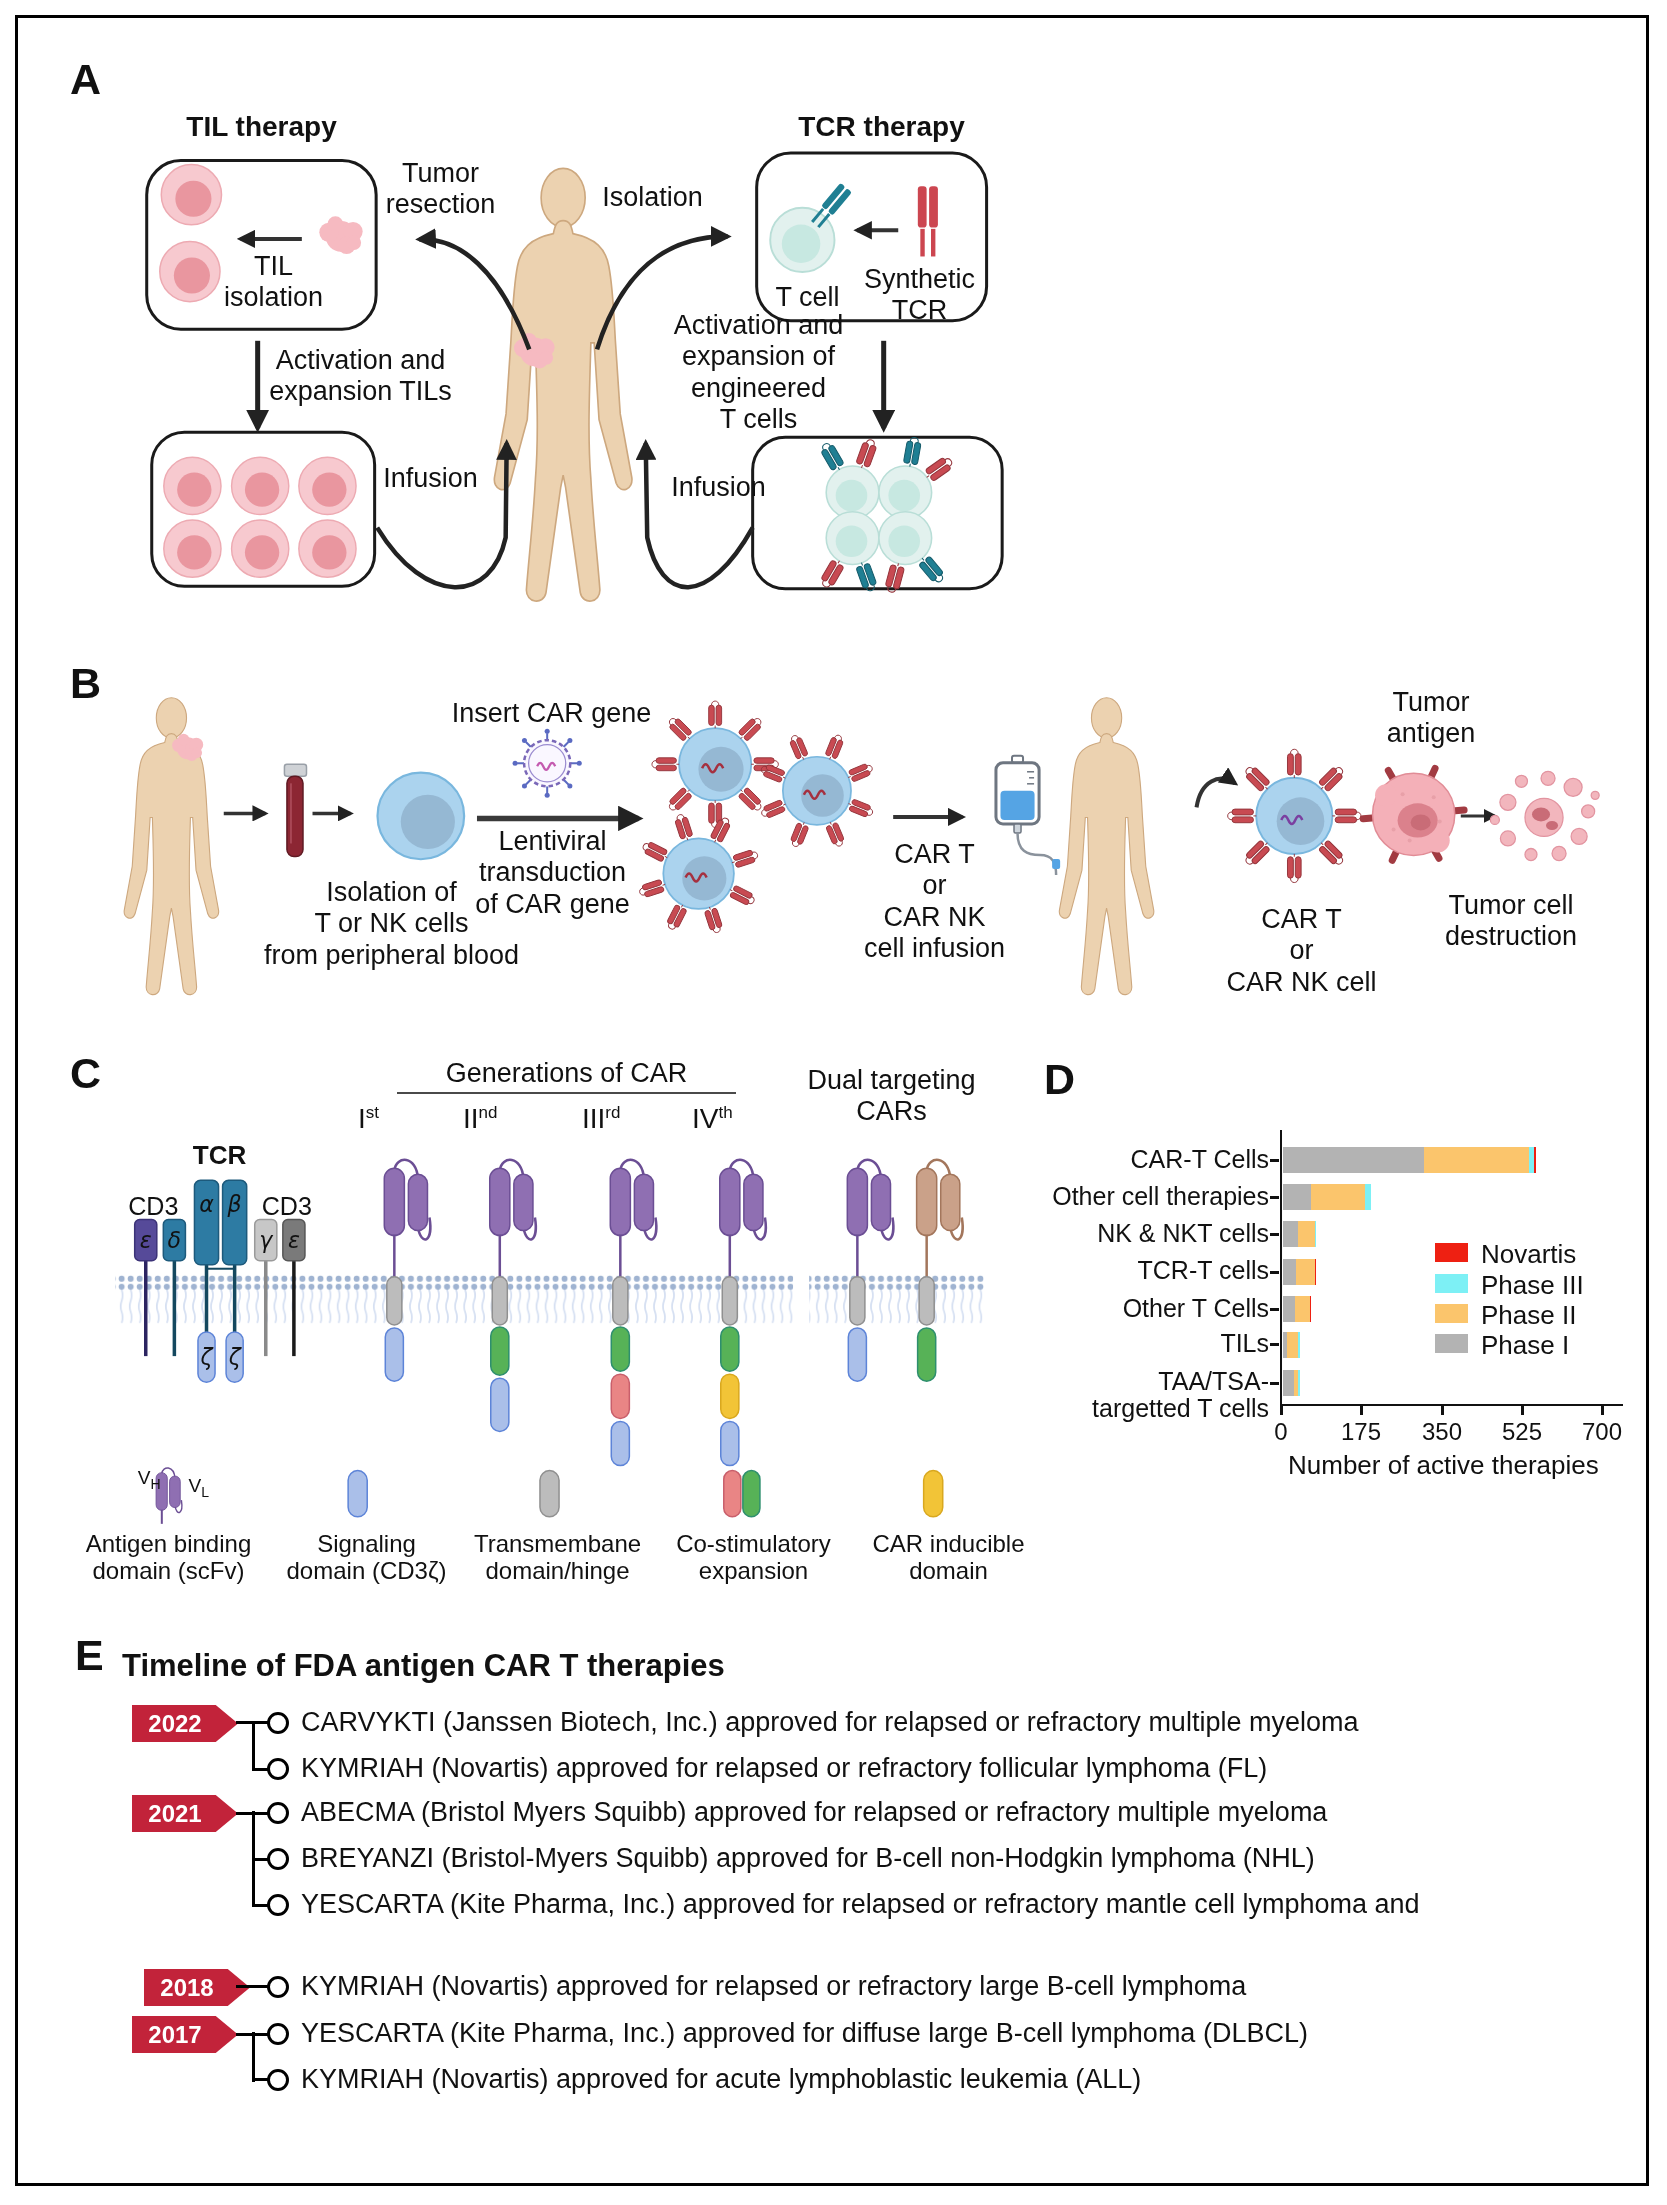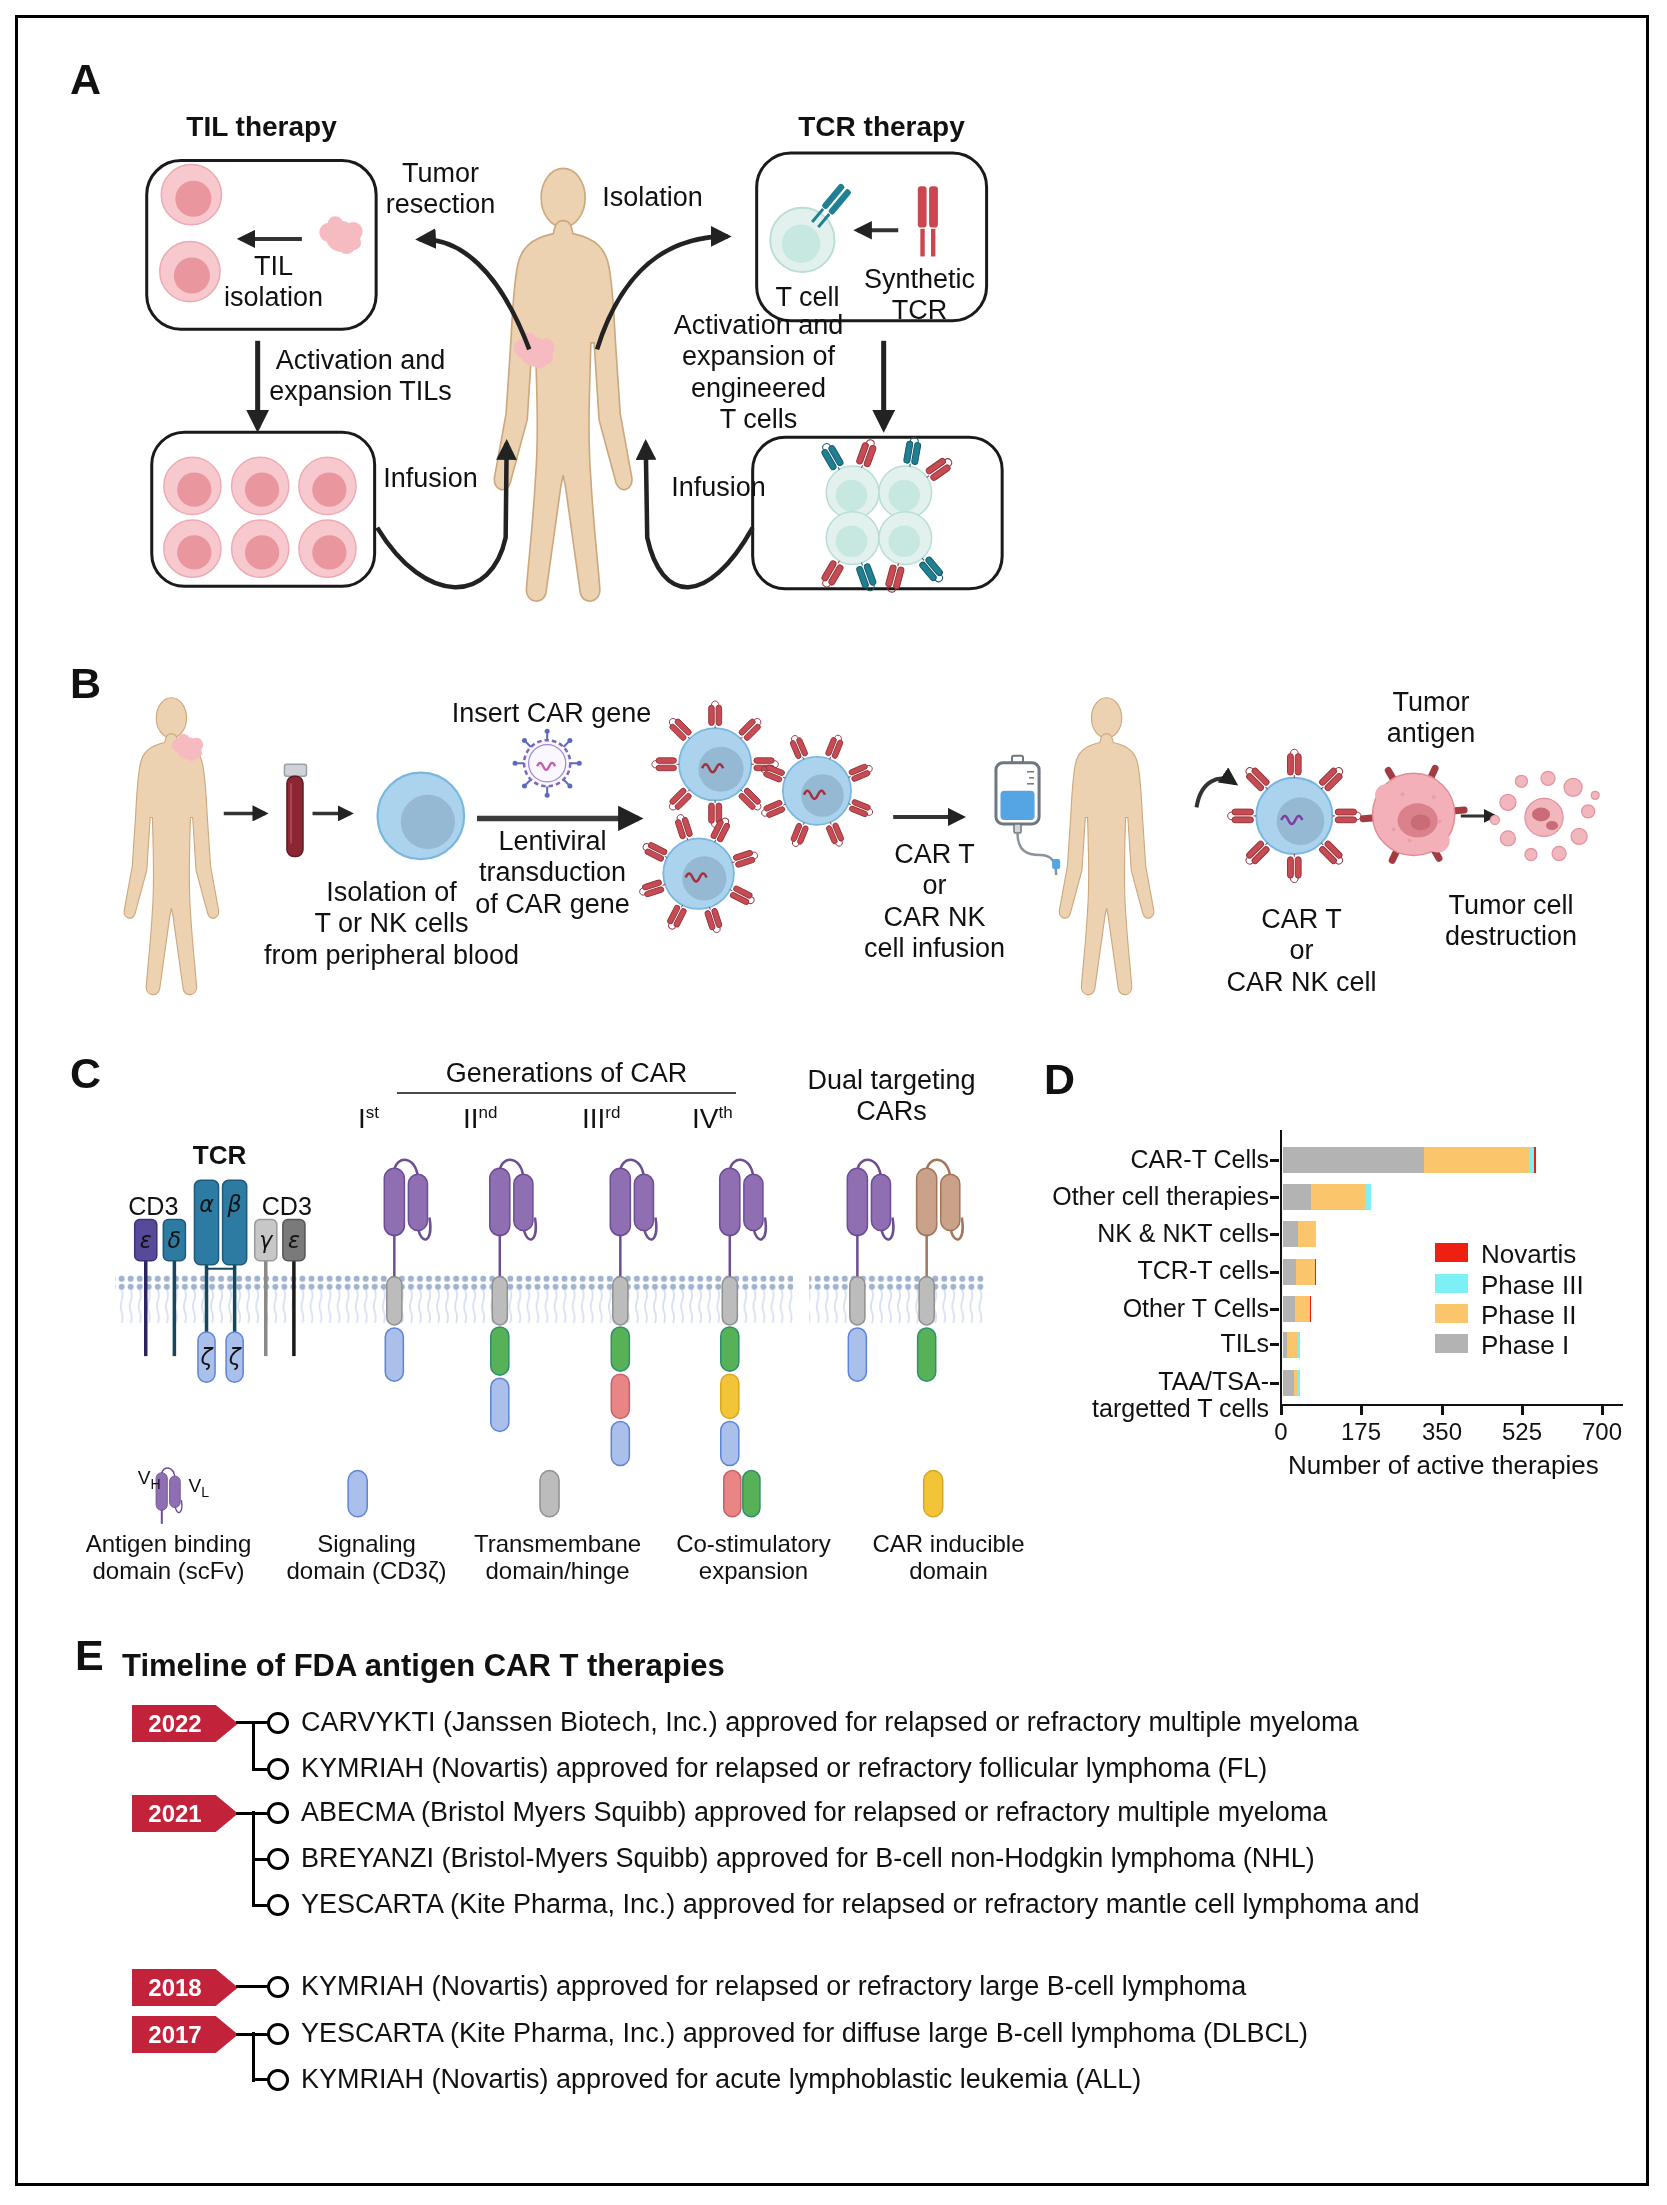--- a/index.html
+++ b/index.html
@@ -586,21 +586,21 @@
 
 <div class="plabel" style="left:75px;top:1634px">E</div>
 <div class="e-title" style="left:122px;top:1648px">Timeline of FDA antigen CAR T therapies</div>
 
 <div class="tl-vline" style="top:1722px;height:49px"></div>
 <div class="tl-vline" style="top:1811px;height:95px"></div>
 <div class="tl-vline" style="top:2032px;height:50px"></div>
 
 <div class="badge" style="left:132px;top:1705px">2022</div>
 <div class="badge" style="left:132px;top:1795px">2021</div>
-<div class="badge" style="left:132px;top:1969px">2018</div>
+<div class="badge" style="left:144px;top:1969px">2018</div>
 <div class="badge" style="left:132px;top:2016px">2017</div>
 
 <div class="tl-stub" style="left:236px;top:1721px;width:32px"></div>
 <div class="tl-stub" style="left:252px;top:1768px;width:16px"></div>
 <div class="tl-stub" style="left:236px;top:1812px;width:32px"></div>
 <div class="tl-stub" style="left:252px;top:1858px;width:16px"></div>
 <div class="tl-stub" style="left:252px;top:1904px;width:16px"></div>
 <div class="tl-stub" style="left:236px;top:1985px;width:32px"></div>
 <div class="tl-stub" style="left:236px;top:2033px;width:32px"></div>
 <div class="tl-stub" style="left:252px;top:2078px;width:16px"></div>

